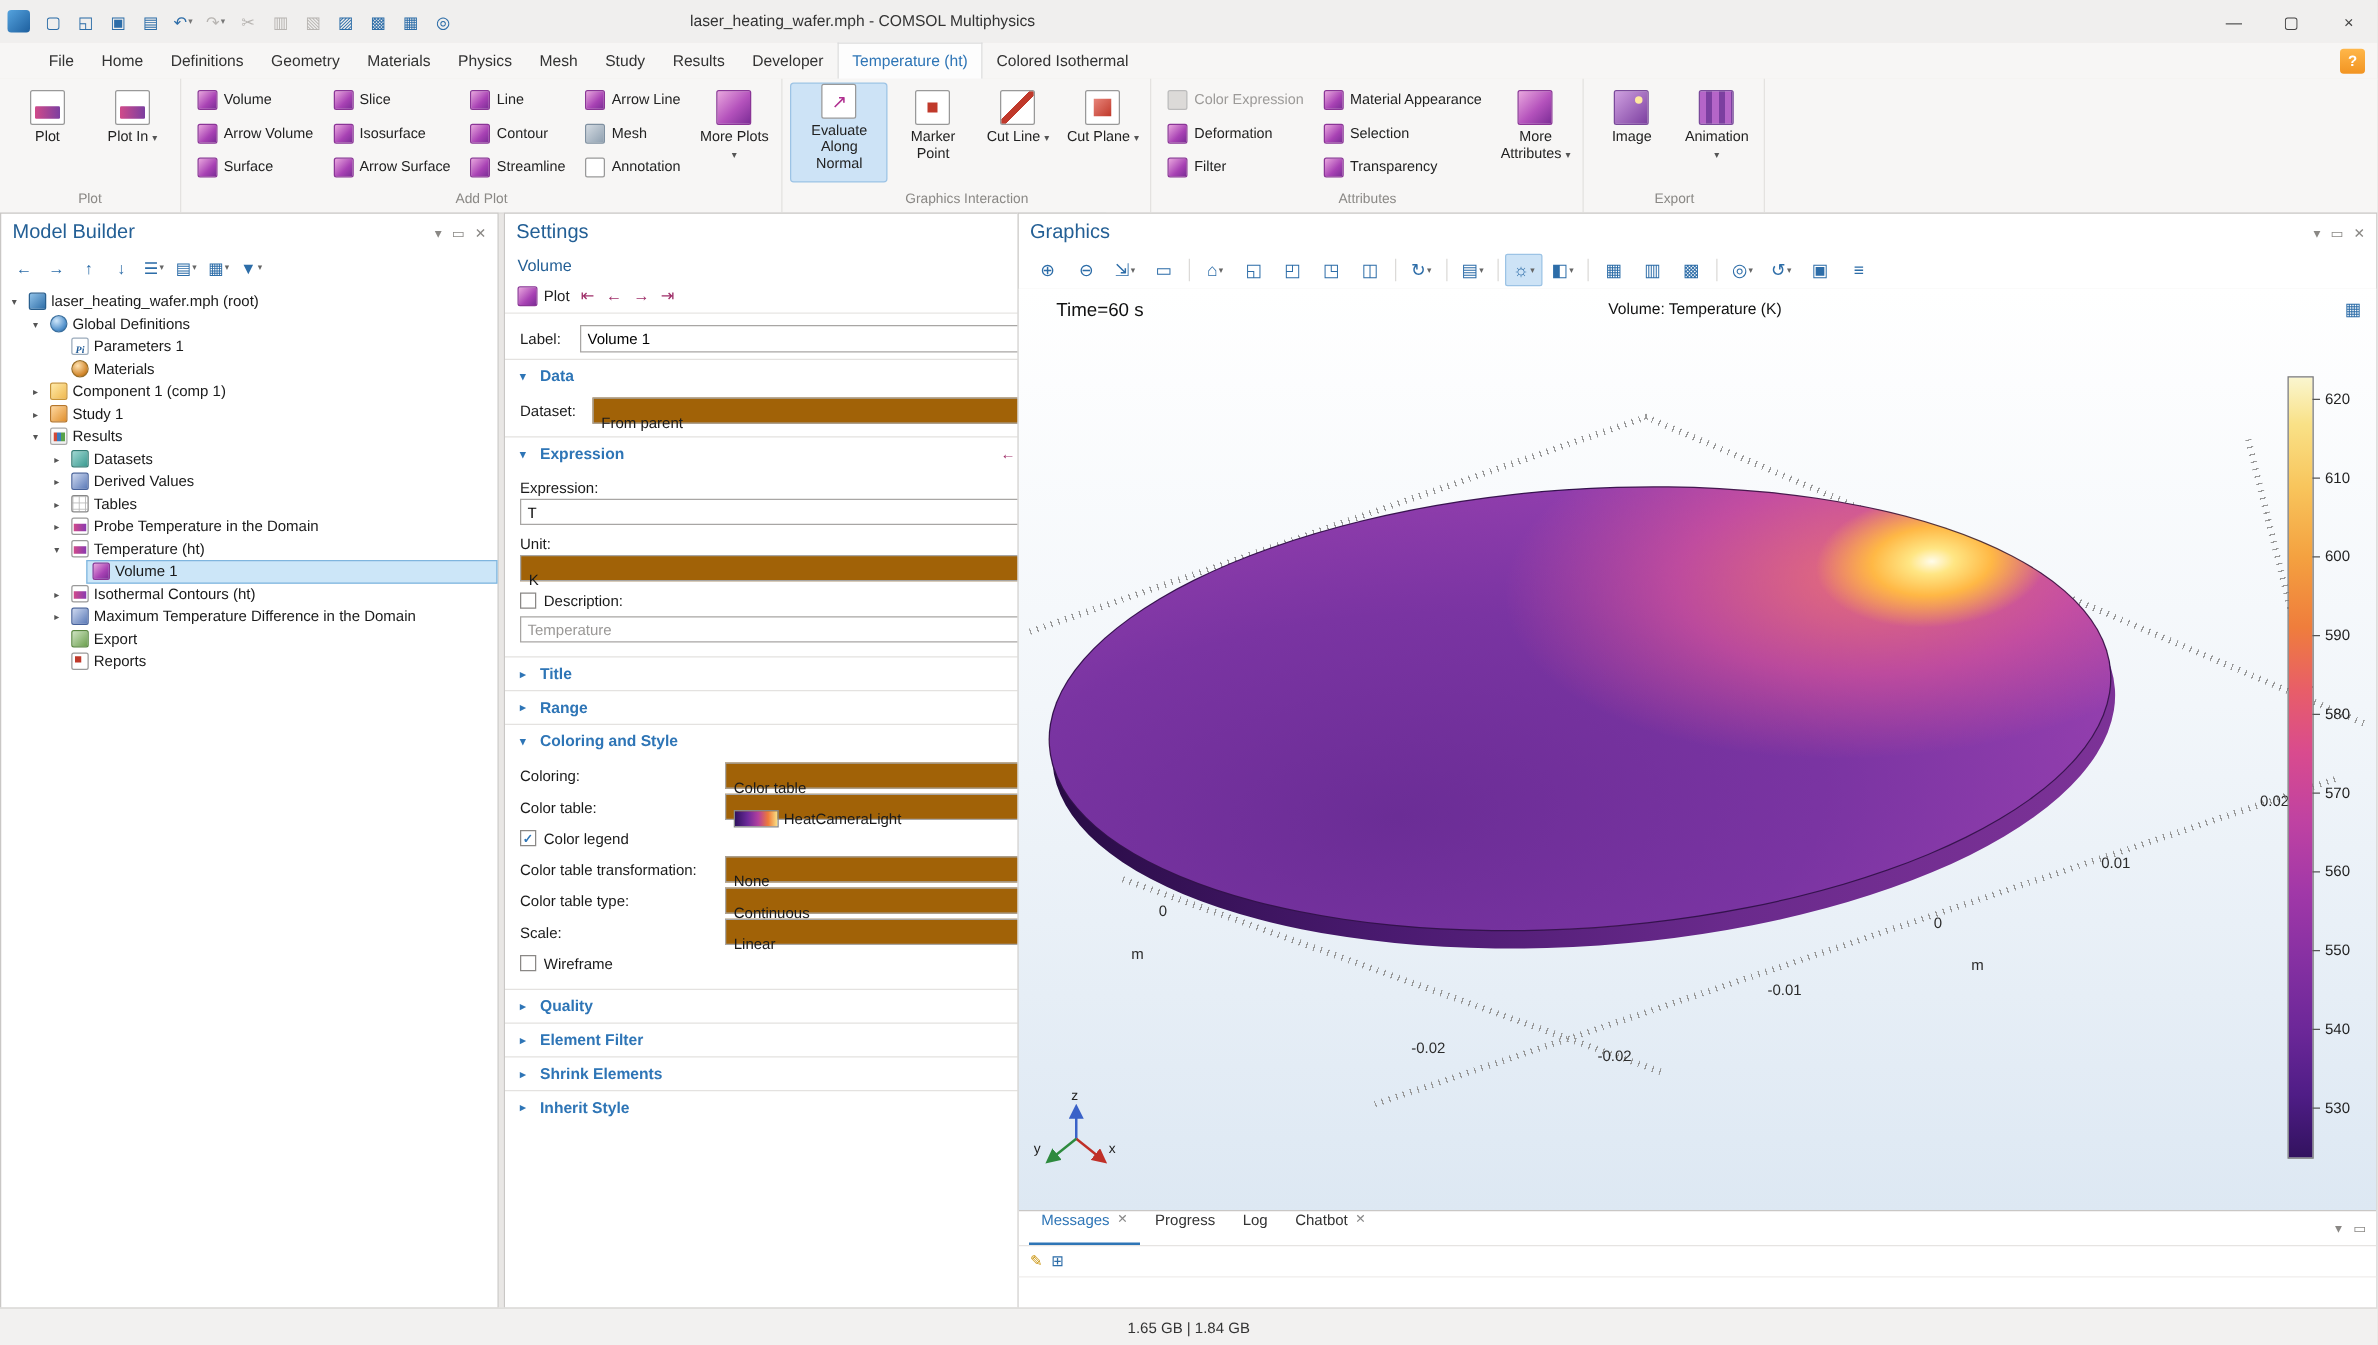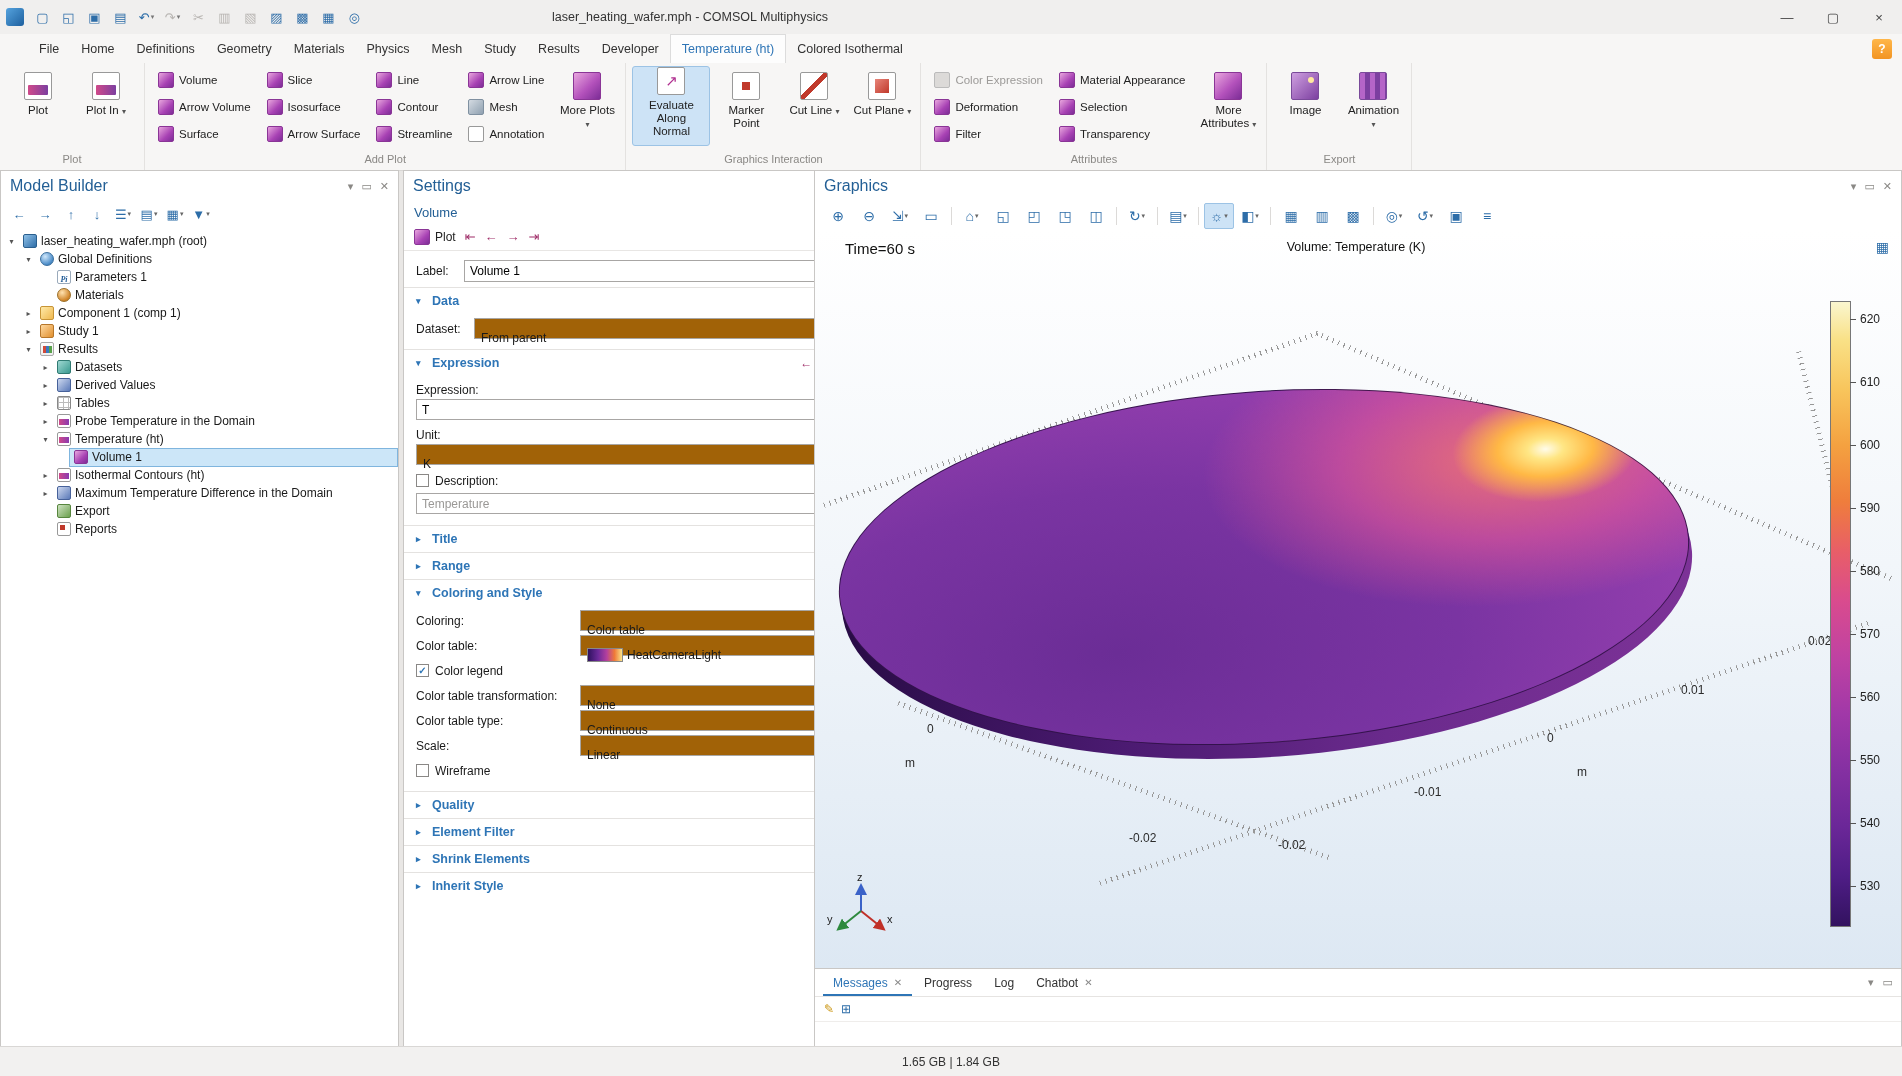--- a/index.html
+++ b/index.html
@@ -143,21 +143,21 @@
   .scene-label{position:absolute;font-size:12px;color:#2b2b2b;white-space:nowrap;z-index:4}
   .legend-bar{position:absolute;left:1015px;top:70px;width:19px;height:624px;border:1px solid #777;z-index:5;
     background:linear-gradient(180deg,#faf6cf 0%,#f9e187 6%,#f8c55c 14%,#f4a140 23%,#ef7d3c 32%,#e85e68 40%,#d94b8e 48%,#bf42a2 57%,#a138a8 66%,#8530a2 75%,#6b2798 84%,#4f1d86 92%,#32125f 100%)}
   .legend-tick{position:absolute;left:1045px;width:42px;height:14px;line-height:14px;font-size:12px;color:#222;z-index:5}
   .legend-tick::before{content:"";position:absolute;left:-10px;top:7px;width:6px;height:1px;background:#555}
   .triad{position:absolute;left:8px;top:642px;width:90px;height:70px;z-index:4}
   .triad .tl{position:absolute;font-size:11px;color:#222}
   
   .messages{position:absolute;left:0;right:0;bottom:0;height:77px;border-top:1px solid #c9c7c5;background:#fff}
   .mtabs{height:27px;display:flex;align-items:stretch;gap:2px;padding:0 8px;border-bottom:1px solid #e6e4e2}
-  .mtab2{display:flex;align-items:center;gap:6px;padding:0 10px;font-size:12px;color:#333}
+  .mtab2{display:flex;align-items:flex-start;gap:6px;padding:0 10px;font-size:12px;color:#333}
   .mtab2.active{color:#2e75b6;box-shadow:inset 0 -2px 0 #2e75b6}
   .mtab2 .x{color:#888;font-size:10px}
   .mtabs-right{margin-left:auto;display:flex;align-items:center;gap:9px;color:#8a8885;font-size:11px}
   .mtoolbar{height:24px;display:flex;align-items:center;gap:7px;padding:0 9px;border-bottom:1px solid #efedeb}
   .mico1{color:#c9920a;font-size:12px}
   .mico2{color:#2d6da8;font-size:12px}
   
   .statusbar{position:absolute;left:0;right:0;bottom:0;height:29px;background:#f2f1f0;border-top:1px solid #d9d7d5;display:flex;align-items:center;justify-content:center;color:#333}
 </style>
 </head>

